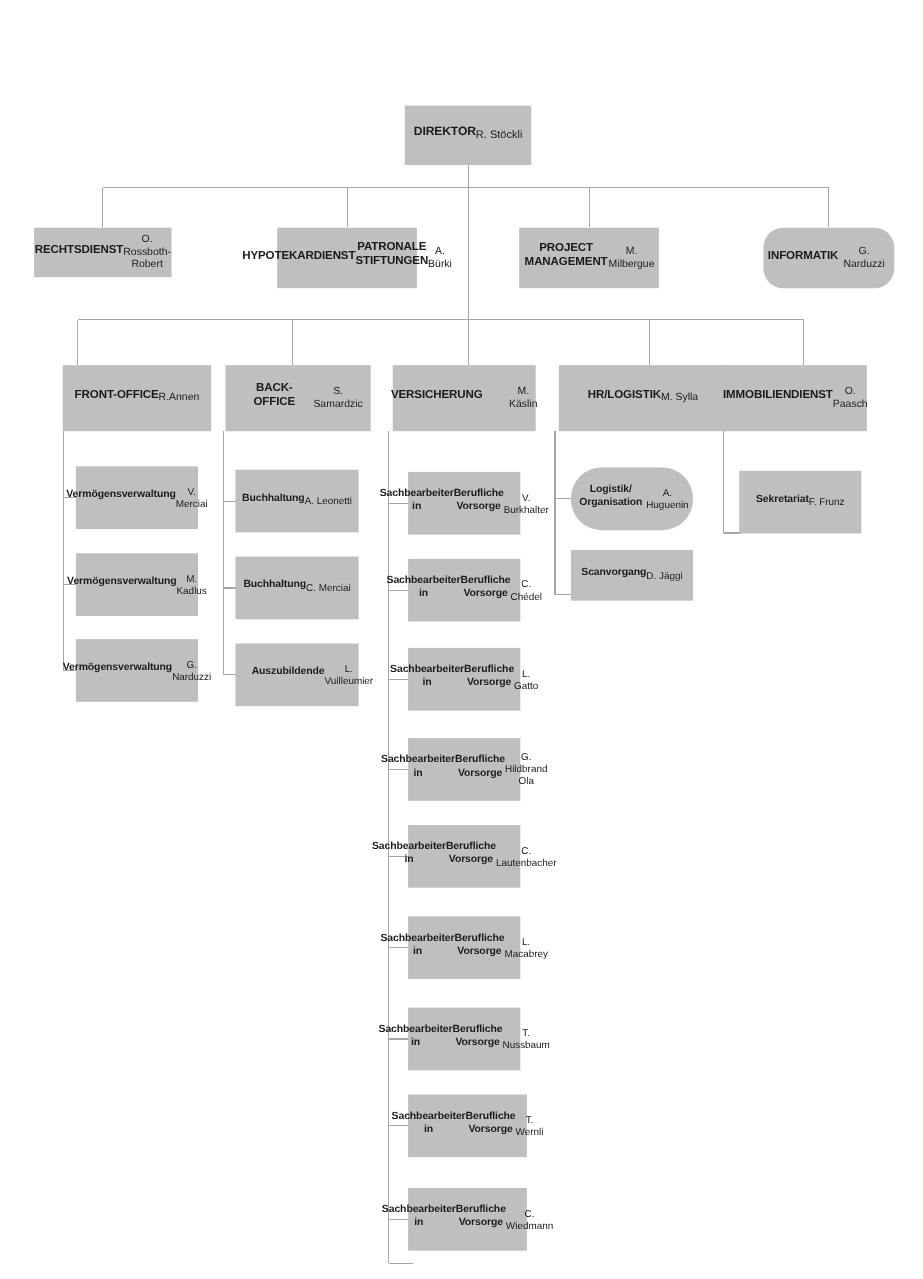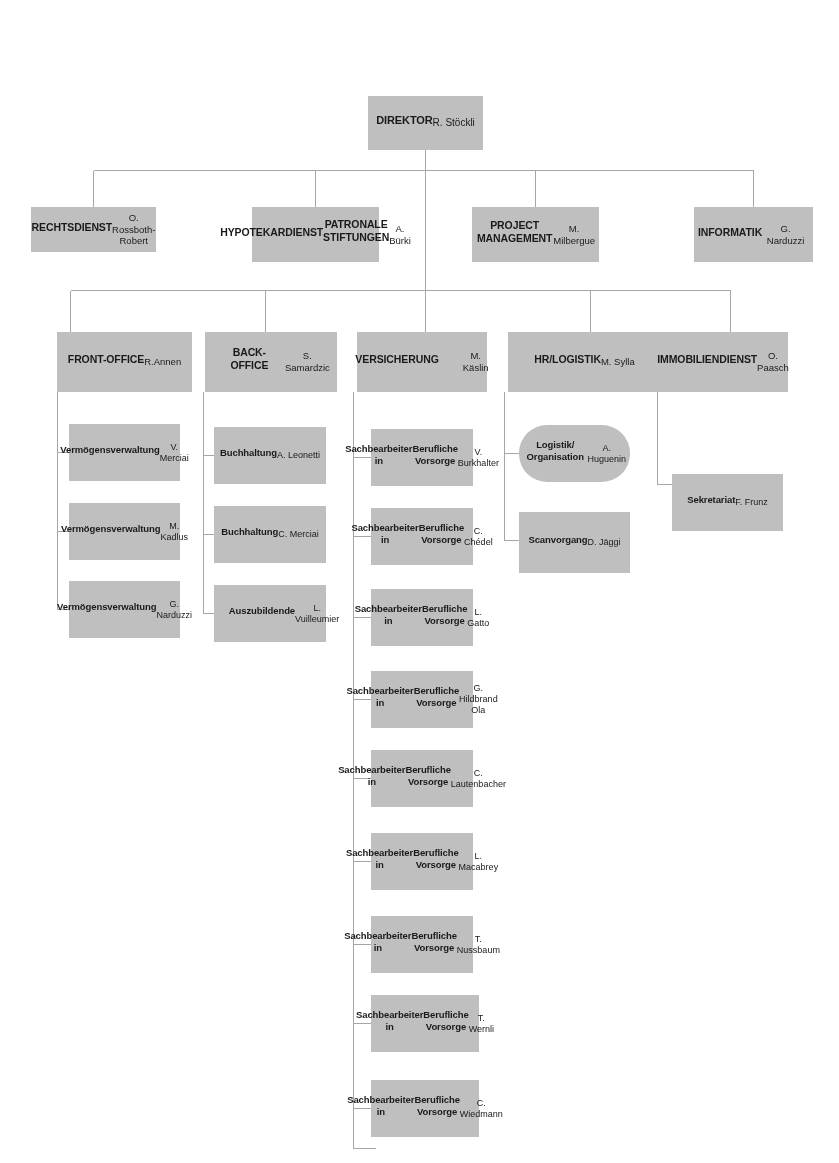--- a/index.html
+++ b/index.html
@@ -131,21 +131,21 @@
     <span class="title">HYPOTEKARDIENST</span>
     <span class="title" style="margin-bottom:7px;">PATRONALE STIFTUNGEN</span>
     <span class="person">A. Bürki</span>
   </div>
 
   <div class="node lvl2" style="left:472px; top:207px; width:127px; height:55px;">
     <span class="title">PROJECT MANAGEMENT</span>
     <span class="person">M. Milbergue</span>
   </div>
 
-  <div class="node lvl2" style="left:694px; top:207px; width:119px; height:55px;">
+  <div class="node lvl2" style="left:694px; top:207px; width:119px; height:55px;border-radius:18px;">
     <span class="title">INFORMATIK</span>
     <span class="person">G. Narduzzi</span>
   </div>
 
   <div class="node lvl3" style="left:57px; top:332px; width:135px; height:60px;">
     <span class="title">FRONT-OFFICE</span>
     <span class="person">R.Annen</span>
   </div>
 
   <div class="node lvl3" style="left:205px; top:332px; width:132px; height:60px;padding-left:12px;">
@@ -237,23 +237,23 @@
   <div class="node lvl4 two-line" style="left:371px; top:1080px; width:108px; height:57px;">
     <span class="title">Sachbearbeiter in</span>
     <span class="title" style="margin-bottom:5px;">Berufliche Vorsorge</span>
     <span class="person">C. Wiedmann</span>
   </div>
 
   <div class="node lvl4" style="left:519px; top:425px; width:111px; height:57px;border-radius:28px;">
     <span class="title">Logistik/ Organisation</span>
     <span class="person">A. Huguenin</span>
   </div>
-  <div class="node lvl4" style="left:519px; top:512px; width:111px; height:61px;">
+  <div class="node lvl4" style="left:519px; top:500px; width:111px; height:46px;">
     <span class="title">Scanvorgang</span>
     <span class="person">D. Jäggi</span>
   </div>
 
-  <div class="node lvl4" style="left:672px; top:428px; width:111px; height:57px;margin-top:46px;">
+  <div class="node lvl4" style="left:672px; top:428px; width:111px; height:57px;">
     <span class="title">Sekretariat</span>
     <span class="person">F. Frunz</span>
   </div>
 
 </div>
 
 </body></html>

